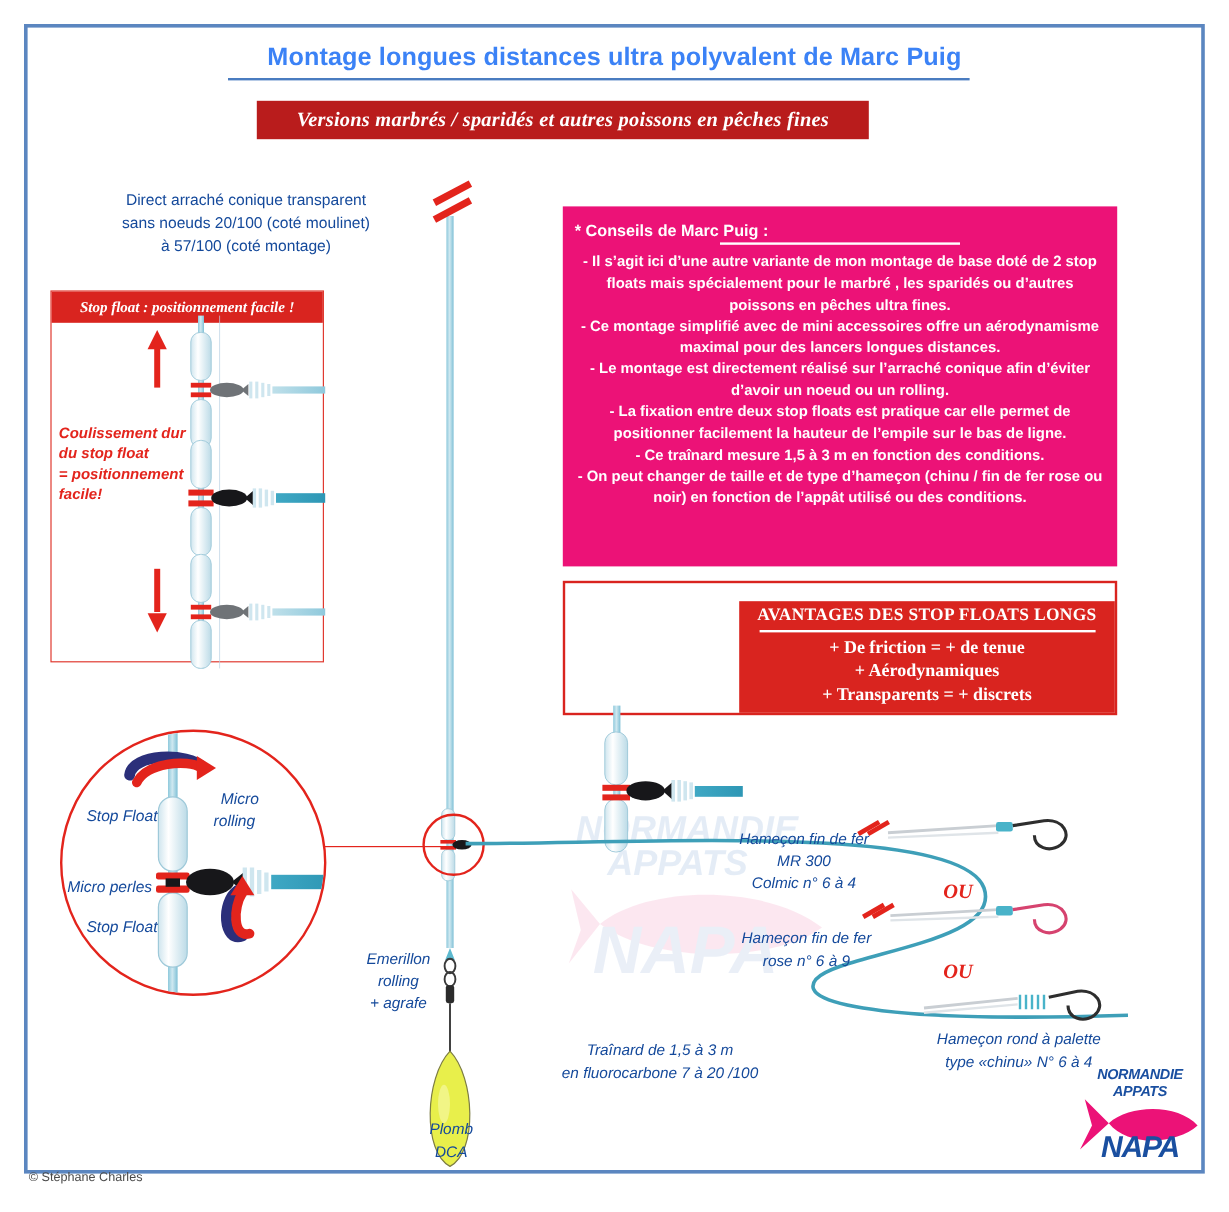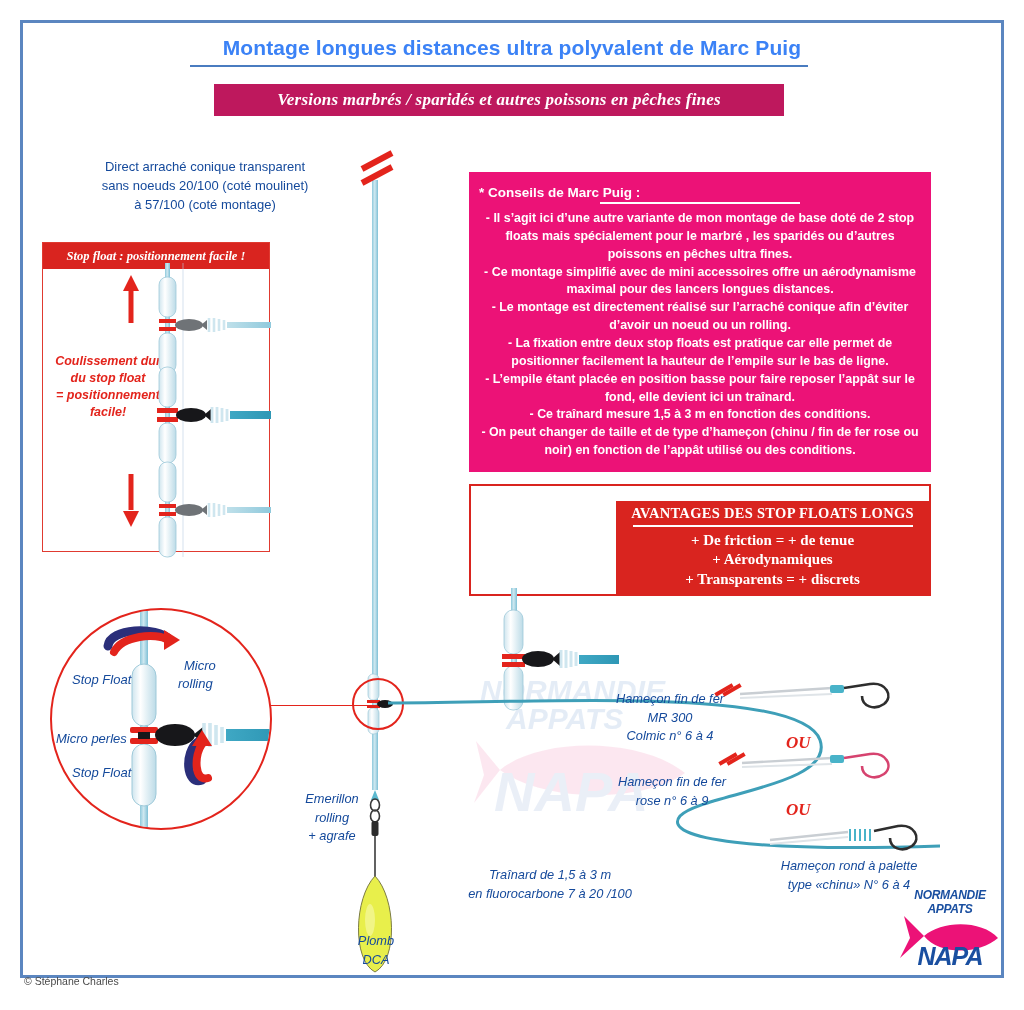--- a/index.html
+++ b/index.html
@@ -9,37 +9,37 @@
   #page{position:absolute;inset:0;width:1024px;height:1010px;overflow:hidden;background:#ffffff;}
 
   .frame{position:absolute;left:20px;top:20px;width:984px;height:958px;
          border:3px solid #5b86c0;box-sizing:border-box;pointer-events:none;}
 
   
   .title{position:absolute;left:0;top:36px;width:1024px;text-align:center;
          color:#3b82f6;font-size:21px;font-weight:bold;letter-spacing:0.1px;}
   .title-rule{position:absolute;left:190px;top:65px;width:618px;height:2px;background:#4a7cc0;}
 
-  .subtitle-band{position:absolute;left:214px;top:84px;width:570px;height:32px;
-        background:#be185d;display:flex;align-items:center;justify-content:center;}
+  .subtitle-band{position:absolute;left:214px;top:84px;width:510px;height:32px;
+        background:#b91c1c;display:flex;align-items:center;justify-content:center;}
   .subtitle-band span{color:#fff;font-size:17px;font-weight:bold;font-style:italic;
         font-family:"Liberation Serif","DejaVu Serif",serif;letter-spacing:0.2px;}
 
   
   .arrache-note{position:absolute;left:75px;top:158px;width:260px;text-align:center;
         color:#14499b;font-size:13px;line-height:1.45;}
 
   
   .sf-box{position:absolute;left:42px;top:242px;width:228px;height:310px;
         border:1.6px solid #e03a30;box-sizing:border-box;background:#fff;}
   .sf-head{position:absolute;left:0;top:0;width:100%;height:26px;background:#d9241f;
         display:flex;align-items:center;justify-content:center;}
   .sf-head span{color:#fff;font-size:12.5px;font-weight:bold;font-style:italic;
         font-family:"Liberation Serif","DejaVu Serif",serif;}
-  .sf-caption{position:absolute;left:6px;top:110px;width:118px;text-align:center;
+  .sf-caption{position:absolute;left:6px;top:110px;width:118px;
         color:#e3241c;font-size:12.5px;font-style:italic;font-weight:bold;line-height:1.35;}
 
   
   .advice{position:absolute;left:469px;top:172px;width:462px;height:300px;
         background:#ec1277;box-sizing:border-box;padding:10px 10px 6px 10px;}
   .advice h3{margin:3px 0 2px 0;text-align:left;color:#fff;font-size:13.5px;font-weight:bold;}
   .advice .hr{width:200px;height:2px;background:#fff;margin:2px auto 6px auto;}
   .advice p{margin:0;text-align:center;color:#fff;font-size:12.4px;font-weight:bold;line-height:1.44;}
 
   
@@ -199,21 +199,20 @@
     </svg>
   </div>
 
   <div class="advice">
     <h3>* Conseils de Marc Puig :</h3>
     <div class="hr"></div>
     <p>- Il s’agit ici d’une autre variante de mon montage de base doté de 2 stop floats mais spécialement pour le marbré , les sparidés ou d’autres poissons en pêches ultra fines.</p>
     <p>- Ce montage simplifié avec de mini accessoires offre un aérodynamisme maximal pour des lancers longues distances.</p>
     <p>- Le montage est directement réalisé sur l’arraché conique afin d’éviter d’avoir un noeud ou un rolling.</p>
     <p>- La fixation entre deux stop floats est pratique car elle permet de positionner facilement la hauteur de l’empile sur le bas de ligne.</p>
-    <p>- L’empile étant placée en position basse pour faire  reposer l’appât sur le fond, elle devient ici un traînard.</p>
     <p>- Ce traînard mesure 1,5 à 3 m en fonction des conditions.</p>
     <p>-  On peut changer de taille et de type d’hameçon (chinu / fin de fer rose ou noir) en fonction de l’appât utilisé ou des conditions.</p>
   </div>
 
   <div class="adv-box">
     <div class="adv-left">
       <svg style="position:absolute;left:0;top:0;width:145px;height:108px">
         <rect x="40" y="-6" width="6" height="118" fill="url(#gline)"></rect>
         <rect x="33" y="16" width="19" height="44" rx="9" fill="url(#gfloat)" stroke="#9ec9d9" stroke-width="0.8"></rect>
         <rect x="33" y="72" width="19" height="44" rx="9" fill="url(#gfloat)" stroke="#9ec9d9" stroke-width="0.8"></rect>

